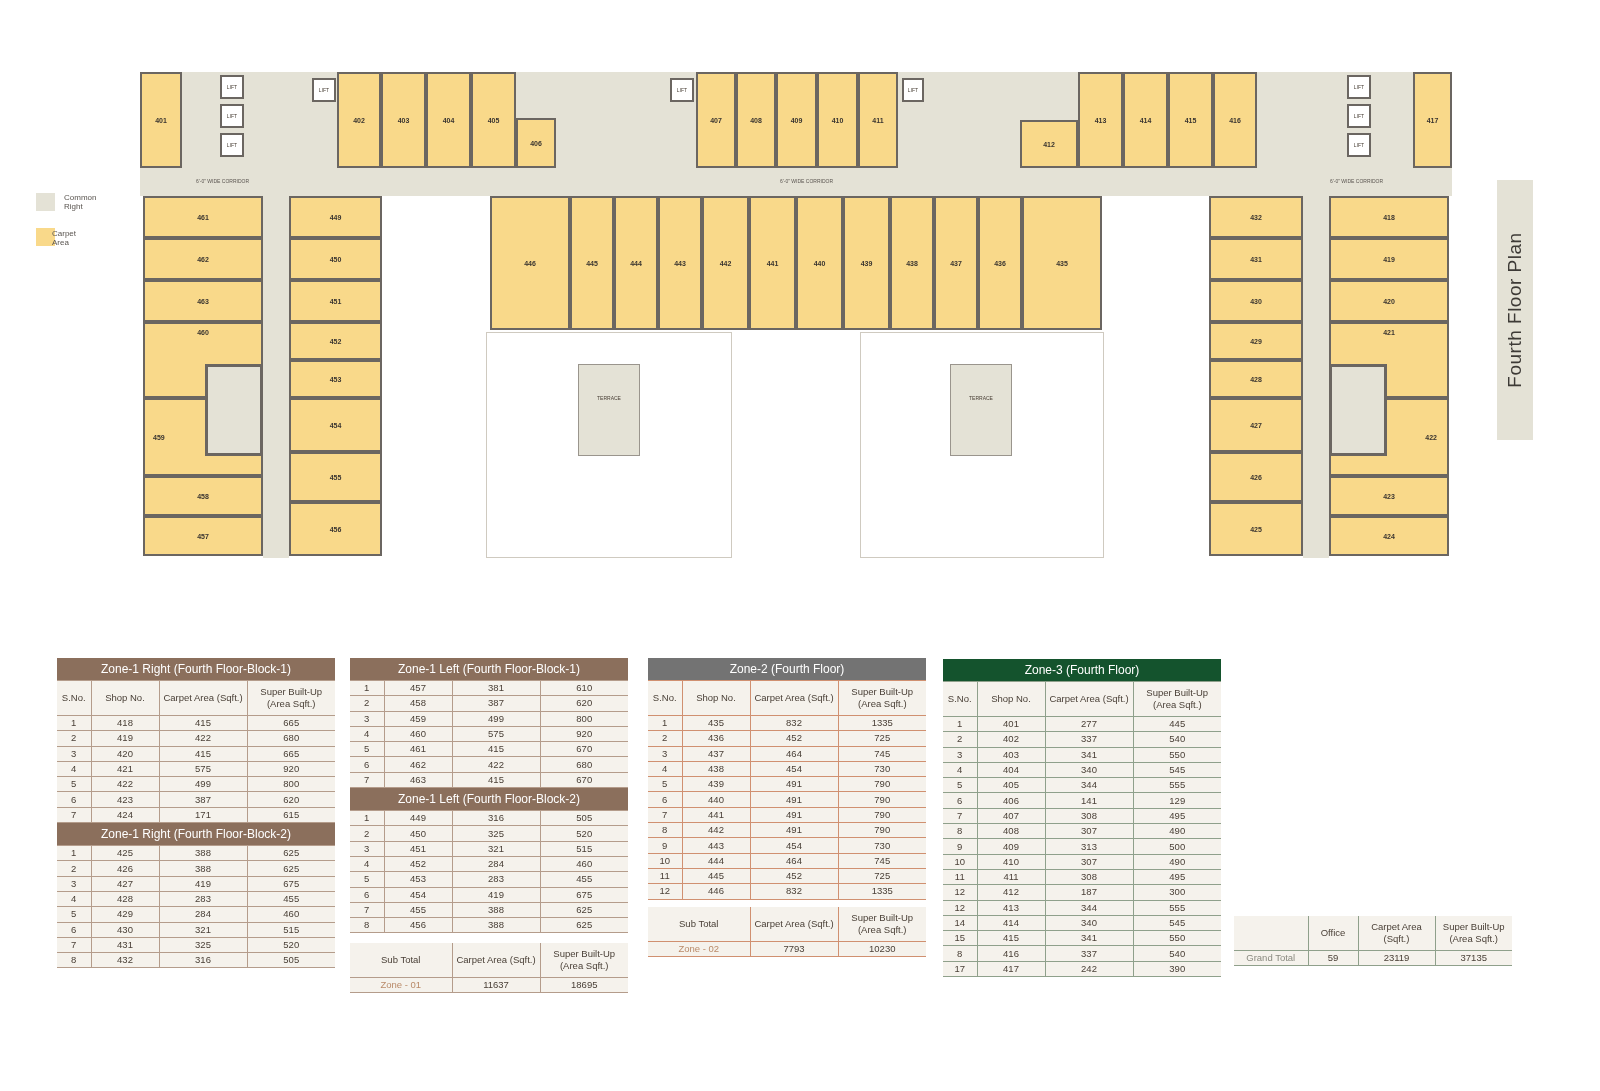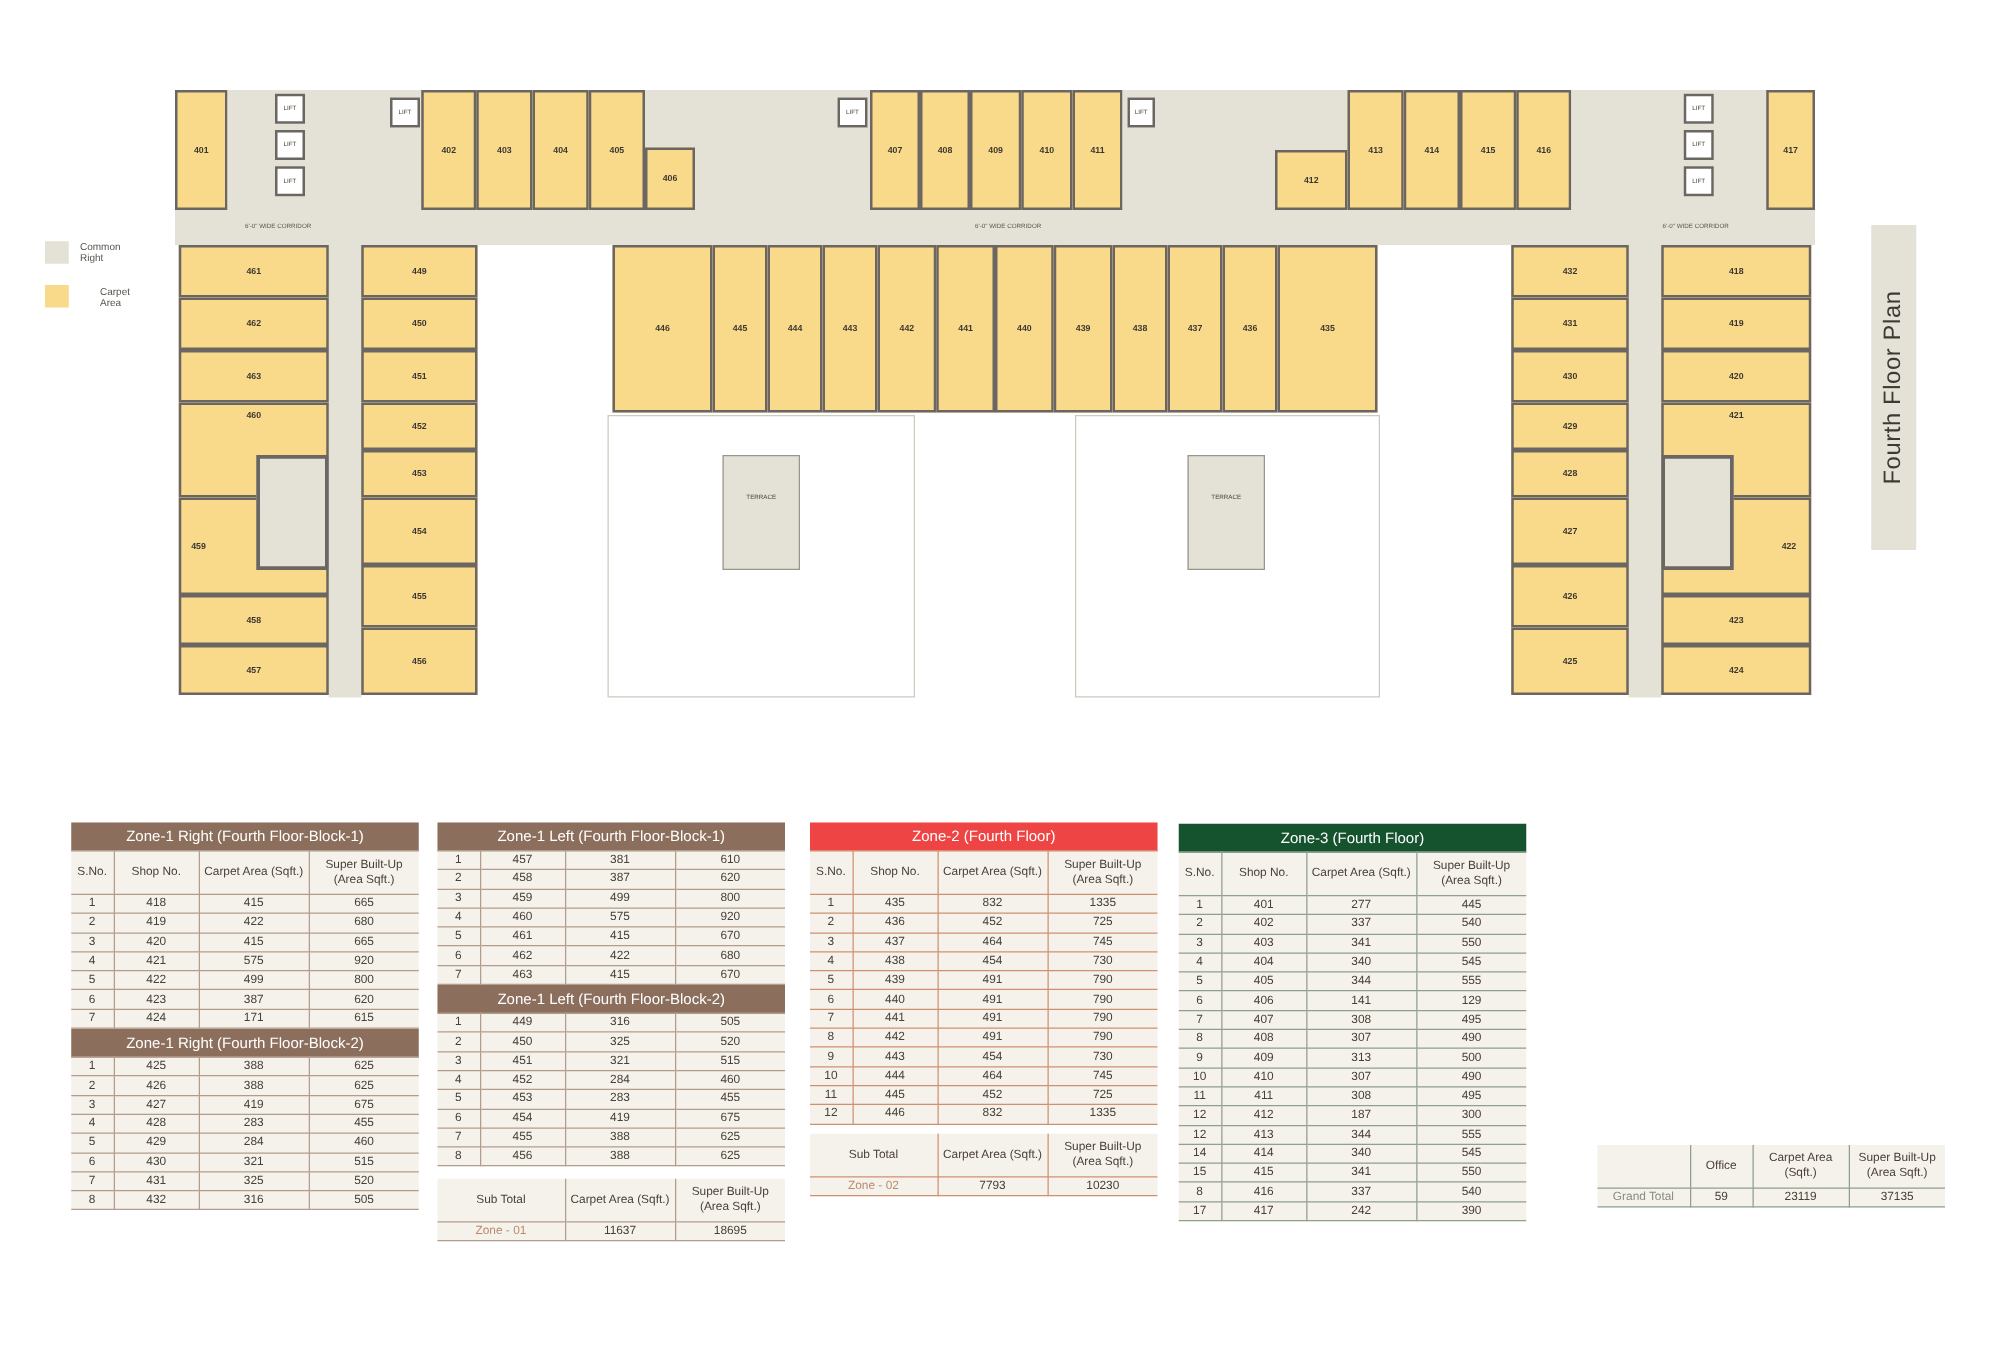--- a/index.html
+++ b/index.html
@@ -19,40 +19,40 @@
   .floor-title { position:absolute; left:1497px; top:180px; width:36px; height:260px; background:#e4e2d6; }
   .floor-title span { position:absolute; left:50%; top:50%; transform:translate(-50%,-50%) rotate(-90deg); white-space:nowrap; font-size:19px; color:#3d3a36; letter-spacing:0.5px; }
 
   table.t { position:absolute; border-collapse:collapse; background:#f5f2ec; font-size:9.5px; color:#4a4037; table-layout:fixed; }
   table.t td, table.t th { text-align:center; padding:0; font-weight:normal; }
   table.t .hdr { color:#ffffff; font-size:12px; height:22px; }
   table.t .colh td { height:34px; font-size:9.5px; line-height:12px; vertical-align:middle; }
   table.t .row td { height:14.3px; line-height:14px; }
   .brown .hdr { background:#8b6f5c; }
   .brown td { border-bottom:1px solid #b49c8b; border-right:1px solid #b49c8b; }
-  .orange .hdr { background:#ef4444; }
+  .orange .hdr { background:#737373; }
   .orange td { border-bottom:1px solid #d09070; border-right:1px solid #d09070; }
   .green .hdr { background:#14532d; }
   .green td { border-bottom:1px solid #8fa08b; border-right:1px solid #8fa08b; }
   table.t td:last-child { border-right:none; }
   .subtot td { border-bottom:1px solid #b49c8b; border-right:1px solid #b49c8b; }
   .subtot .label { color:#b98a68; }
   .subtot-orange td { border-color:#d09070; }
   .grand td { border-bottom:1px solid #8fa08b; border-right:1px solid #8fa08b; }
   .grand .label { color:#8a8a80; }
 </style>
 </head>
 <body>
 
 <div class="plan">
 
   <div class="legend-swatch" style="left:36px;top:193px;background:#e4e2d6;"></div>
   <div class="legend-label" style="left:64px;top:193px;width:40px;">Common Right</div>
   <div class="legend-swatch" style="left:36px;top:228px;background:#f9d98a;"></div>
-  <div class="legend-label" style="left:80px;top:229px;width:40px;">Carpet Area</div>
+  <div class="legend-label" style="left:52px;top:229px;width:40px;">Carpet Area</div>
 
   <div class="floor-title">
       <span>Fourth Floor Plan</span>
     </div>
 
   <div class="abs common" style="left:140px;top:72px;width:1312px;height:124px;"></div>
   <div class="abs common" style="left:140px;top:168px;width:1312px;height:28px;"></div>
   <div class="abs common" style="left:263px;top:196px;width:26px;height:362px;"></div>
   <div class="abs common" style="left:1303px;top:196px;width:26px;height:362px;"></div>
   <div class="corr-label" style="left:196px;top:178px;">6'-0" WIDE CORRIDOR</div>
@@ -730,21 +730,21 @@
       </tr>
   <tr class="row">
         <td>17</td>
         <td>417</td>
         <td>242</td>
         <td>390</td>
       </tr>
 </tbody>
   </table>
 
-<table class="t grand" style="left:1234px;top:916px;width:278px;margin-left:44px;">
+<table class="t grand" style="left:1234px;top:916px;width:278px;">
   <colgroup>
       <col style="width:74px">
       <col style="width:50px">
       <col style="width:77px">
       <col style="width:77px">
     </colgroup>
   <tbody>
       <tr class="colh">
     <td></td>
     <td>Office</td>

